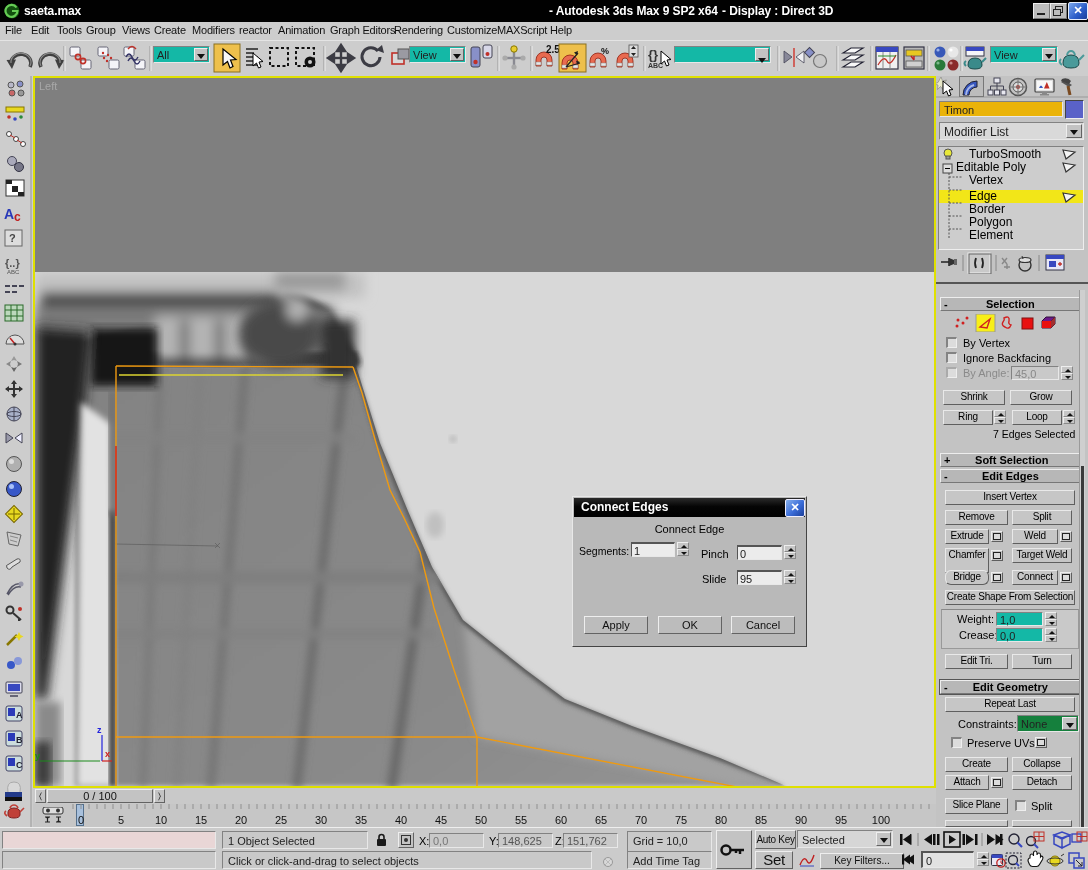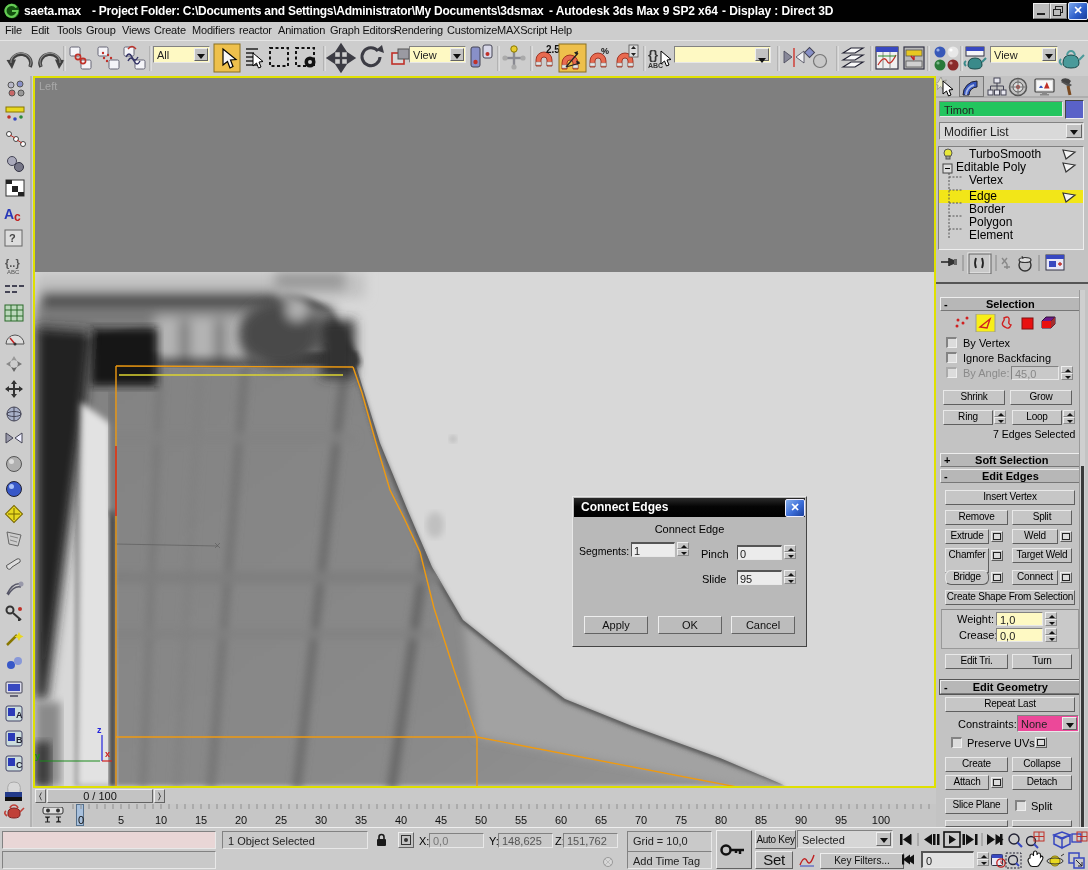--- a/index.html
+++ b/index.html
@@ -1,17 +1,17 @@
 <!DOCTYPE html>
 <html><head><meta charset="utf-8"><style>
 html,body{margin:0;padding:0;}
 body{width:1088px;height:870px;overflow:hidden;font-family:"Liberation Sans",sans-serif;background:#cbcbcb;position:relative;}
 .abs{position:absolute;}
 .btn{border-top:1px solid #eee;border-left:1px solid #eee;border-right:1px solid #636363;border-bottom:1px solid #636363;background:#c3c3c3;color:#111;text-align:center;box-sizing:border-box;}
-.fld{border:1px solid #828282;border-right-color:#e8e8e8;border-bottom-color:#e8e8e8;background:#fef9c3;color:#222;box-sizing:border-box;}
+.fld{border:1px solid #828282;border-right-color:#e8e8e8;border-bottom-color:#e8e8e8;background:#14b8a6;color:#222;box-sizing:border-box;}
 #titlebar{left:0;top:0;width:1088px;height:22px;background:#010101;color:#fff;}
 #titlebar span{position:absolute;top:4px;font-size:12px;font-weight:bold;white-space:nowrap;letter-spacing:-0.1px;}
 #menubar{left:0;top:22px;width:1088px;height:18px;background:#cdcdcd;font-size:11px;color:#111;letter-spacing:-0.2px;}
 #menubar span{position:absolute;top:2px;}
 #toolbar{left:0;top:40px;width:1088px;height:36px;background:#cdcdcd;border-top:1px solid #e4e4e4;}
 #leftcol{left:0;top:76px;width:33px;height:751px;background:#cdcdcd;}
 #vp{left:33px;top:76px;width:903px;height:712px;background:#7f7f7f;border:2px solid #dfe000;box-sizing:border-box;}
 #vptext{left:21px;top:27px;width:885px;font-size:24px;color:#0a0a0a;line-height:30px;letter-spacing:-0.2px;}
 #vplabel{left:4px;top:2px;font-size:11px;color:#a8a8a8;}
 #panel{left:936px;top:76px;width:152px;height:751px;background:#c3c3c3;font-size:11px;color:#111;}
@@ -31,21 +31,20 @@
 .spn b:after{top:2px;border-bottom:3px solid #111;}
 .spn u:after{top:2px;border-top:3px solid #111;}
 </style></head>
 <body>
 <div class="abs" id="titlebar">
   <svg class="abs" style="left:4px;top:3px" width="16" height="16" viewBox="0 0 16 16">
       <circle cx="8" cy="8" r="7.5" fill="#12500f"></circle>
       <path d="M12.5 4.5a6 6 0 1 0 1 3.5l-5.5 0 0 0" fill="none" stroke="#66cc55" stroke-width="2.2"></path>
     </svg>
   <span style="left:24px">saeta.max</span>
-  <span style="left:92px;letter-spacing:-0.25px">- Project Folder: C:\Documents and Settings\Administrator\My Documents\3dsmax</span>
   <span style="left:549px">- Autodesk 3ds Max 9 SP2 x64</span>
   <span style="left:722px">- Display : Direct 3D</span>
   <div class="abs" style="left:1033px;top:3px;width:15px;height:14px;background:#bcbcbc;border:1px solid #777;border-top-color:#eee;border-left-color:#eee">
       <div class="abs" style="left:3px;top:9px;width:8px;height:2px;background:#222"></div>
     </div>
   <div class="abs" style="left:1050px;top:3px;width:15px;height:14px;background:#bcbcbc;border:1px solid #777;border-top-color:#eee;border-left-color:#eee">
       <div class="abs" style="left:4px;top:2px;width:6px;height:5px;border:1px solid #222"></div>
       <div class="abs" style="left:2px;top:5px;width:6px;height:5px;border:1px solid #222;background:#bcbcbc"></div>
     </div>
   <div class="abs" style="left:1068px;top:2px;width:18px;height:16px;background:linear-gradient(135deg,#7aa7ee 0%,#2a5cc8 60%,#1b3f9a 100%);border:1px solid #e6eefc;border-radius:2px;color:#fff;font-weight:bold;font-size:11px;text-align:center;line-height:15px;">✕</div>
@@ -535,21 +534,21 @@
       <path d="M108 12.5 l2.8 -6.5 2.8 6.5 z" fill="#c03028"></path>
       <rect x="106" y="16" width="5" height="2" fill="#888"></rect>
       <rect x="104" y="18" width="9" height="1.5" fill="#888"></rect>
   <g>
         <rect x="131" y="2" width="3" height="17" fill="#bbb"></rect>
         <path d="M128 4 l8 5 -3 2 -8 -5 z" fill="#555"></path>
         <path d="M132 10 l2 9" stroke="#7a4a20" stroke-width="3"></path>
         <path d="M126 3 a7 5 0 0 1 9 2 l-2 3 -8 -3 z" fill="#444"></path>
       </g>
 </svg>
-<div class="abs fld" style="left:3px;top:25px;width:124px;height:16px;background:#22c55e;">
+<div class="abs fld" style="left:3px;top:25px;width:124px;height:16px;background:#eab308;">
       <span style="position:absolute;left:4px;top:2px;font-size:11px">Timon</span>
     </div>
 <div class="abs" style="left:129px;top:24px;width:17px;height:17px;background:#5a62c8;border:1px solid #444;border-bottom-color:#eee;border-right-color:#eee"></div>
 <div class="abs fld" style="left:3px;top:46px;width:145px;height:18px;background:#d9d9d9;">
       <span style="position:absolute;left:4px;top:2px;font-size:12px">Modifier List</span>
       <div class="abs btn" style="right:1px;top:1px;width:16px;height:14px;"><svg width="8" height="5" style="margin-top:5px">
           <path d="M0 0 l8 0 -4 5 z" fill="#111"></path>
         </svg></div>
     </div>
 <div class="abs" style="left:2px;top:70px;width:146px;height:104px;background:#cdcdcd;border:1px solid #808080;border-bottom-color:#eee;border-right-color:#eee;box-sizing:border-box;">
@@ -692,21 +691,21 @@
     </div>
 <div class="spn" style="left:109px;top:552px;">
       <b></b>
       <u></u>
     </div>
 <div class="rbtn" style="left:9px;top:578px;width:63px;height:15px;">Edit Tri.</div>
     <div class="rbtn" style="left:76px;top:578px;width:60px;height:15px;">Turn</div>
 <div class="rollhead" style="top:604px;outline:1px solid #555;"><span style="float:left;margin-left:3px;">-</span><span style="margin-right:8px;">Edit Geometry</span></div>
 <div class="rbtn" style="left:9px;top:621px;width:130px;height:15px;">Repeat Last</div>
 <div class="lab" style="left:22px;top:642px;">Constraints:</div>
-<div class="abs fld" style="left:81px;top:639px;width:62px;height:17px;background:#ec4899;">
+<div class="abs fld" style="left:81px;top:639px;width:62px;height:17px;background:#15803d;">
       <span style="position:absolute;left:3px;top:2px;font-size:11px;">None</span>
       <div class="abs btn" style="right:1px;top:1px;width:15px;height:13px;"><svg width="8" height="5" style="margin-top:4px">
           <path d="M0 0 l8 0 -4 5 z" fill="#111"></path>
         </svg></div>
     </div>
 <div class="chk" style="left:15px;top:661px;"></div>
     <div class="lab" style="left:31px;top:661px;">Preserve UVs</div>
     <div class="sq" style="left:99px;top:661px;">
       <i></i>
     </div>
@@ -790,20 +789,23 @@
   <div class="abs fld" style="left:498px;top:5px;width:55px;height:15px;background:#c9c9c9;">
       <span style="position:absolute;left:3px;top:1px;color:#555">148,625</span>
     </div>
   <div class="lab" style="left:555px;top:7px;">Z:</div>
   <div class="abs fld" style="left:563px;top:5px;width:55px;height:15px;background:#c9c9c9;">
       <span style="position:absolute;left:3px;top:1px;color:#555">151,762</span>
     </div>
   <div class="abs fld" style="left:627px;top:3px;width:85px;height:35px;background:#c9c9c9;">
       <span style="position:absolute;left:5px;top:3px;">Grid = 10,0</span>
     </div>
+  <div class="abs fld" style="left:222px;top:23px;width:370px;height:18px;background:#c9c9c9;">
+      <span style="position:absolute;left:5px;top:3px;">Click or click-and-drag to select objects</span>
+    </div>
   <svg class="abs" style="left:600px;top:26px" width="16" height="14" viewBox="0 0 16 14">
       <circle cx="8" cy="8" r="4.5" fill="#d8d8d8" stroke="#999"></circle>
       <path d="M4 4 l8 8 M12 4 l-8 8" stroke="#bbb" stroke-width="1"></path>
     </svg>
   <div class="abs fld" style="left:627px;top:23px;width:85px;height:18px;background:#c9c9c9;">
       <span style="position:absolute;left:5px;top:3px;">Add Time Tag</span>
     </div>
   <div class="abs btn" style="left:716px;top:2px;width:36px;height:39px;"><svg width="30" height="16" style="margin-top:11px" viewBox="0 0 30 16">
         <circle cx="7" cy="8" r="4.5" fill="none" stroke="#111" stroke-width="2.5"></circle>
         <path d="M11 8 l14 0 m-4 0 l0 4 m-4 -4 l0 3" stroke="#111" stroke-width="2.5"></path>

